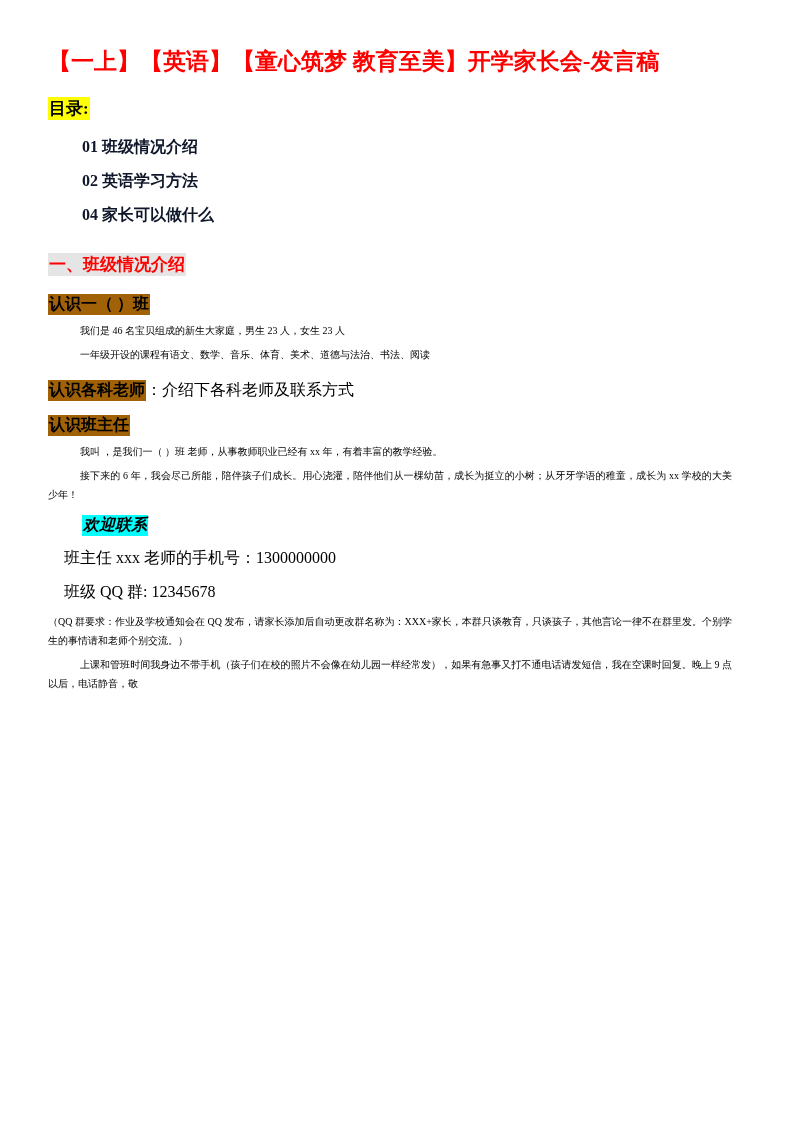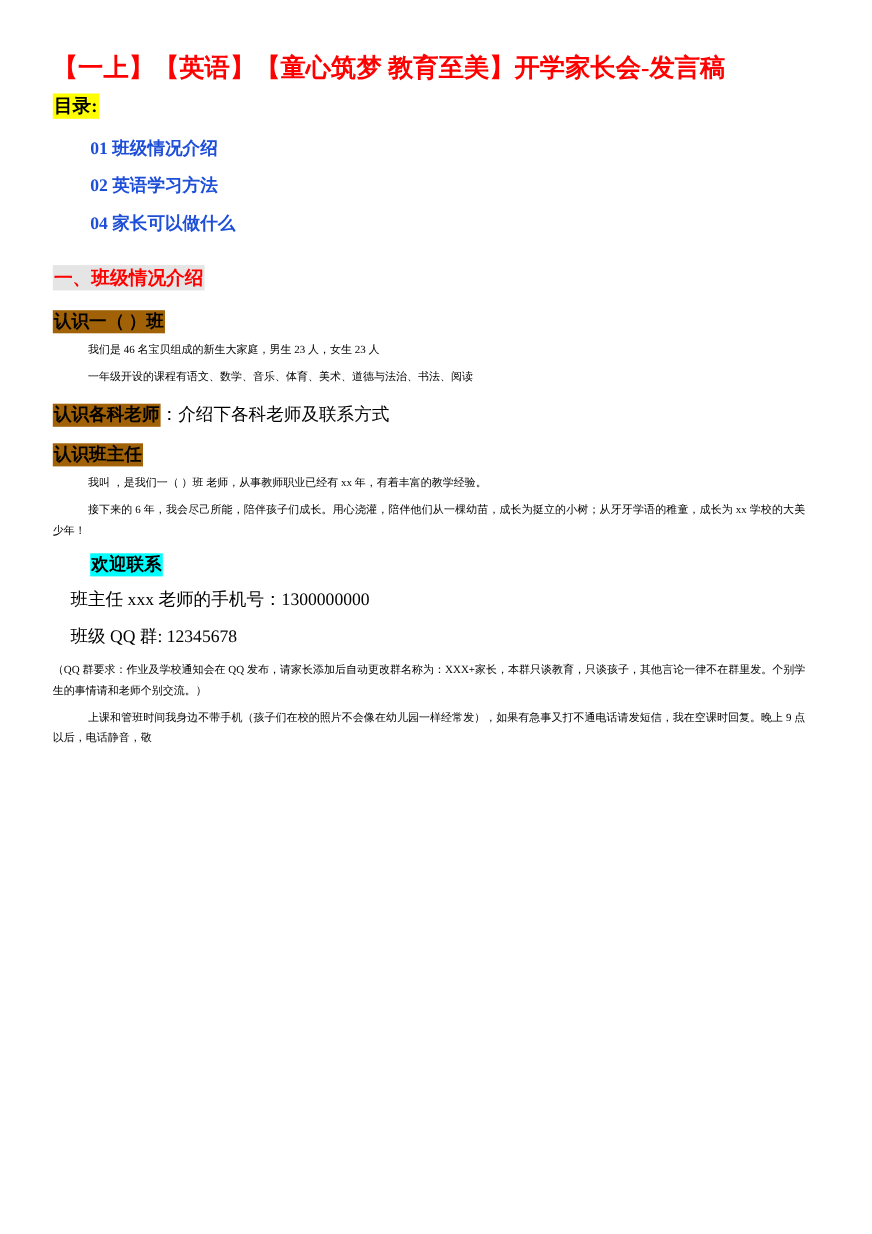--- a/index.html
+++ b/index.html
@@ -30,23 +30,24 @@
     white-space: nowrap;
   }
   .toc-label {
     font-weight: bold;
     font-size: 17px;
     color: #000000;
     background: #ffff00;
     display: inline-block;
     padding: 0 1px;
     margin-bottom: 4px;
+    margin-top: 12px;
   }
   .toc-item {
-    color: #1d4ed8;
+    color: #0f172a;
     font-weight: bold;
     font-size: 16px;
     margin: 13px 0 13px 34px;
     font-family: Liberation Serif, serif;
   }
   .h1 {
     font-weight: bold;
     font-size: 17px;
     color: #ff0000;
     background: #e5e5e5;
@@ -68,20 +69,21 @@
     font-weight: bold;
     font-size: 16px;
     color: #000000;
     padding: 0 1px;
   }
   .sub-head {
     margin: 10px 0 6px 0;
   }
   .sub-head-indent {
     margin: 10px 0 6px 34px;
+    font-style: italic;
   }
   p.body {
     font-size: 10px;
     line-height: 1.95;
     margin: 4px 0;
     text-align: justify;
   }
   p.indent {
     text-indent: 32px;
   }

